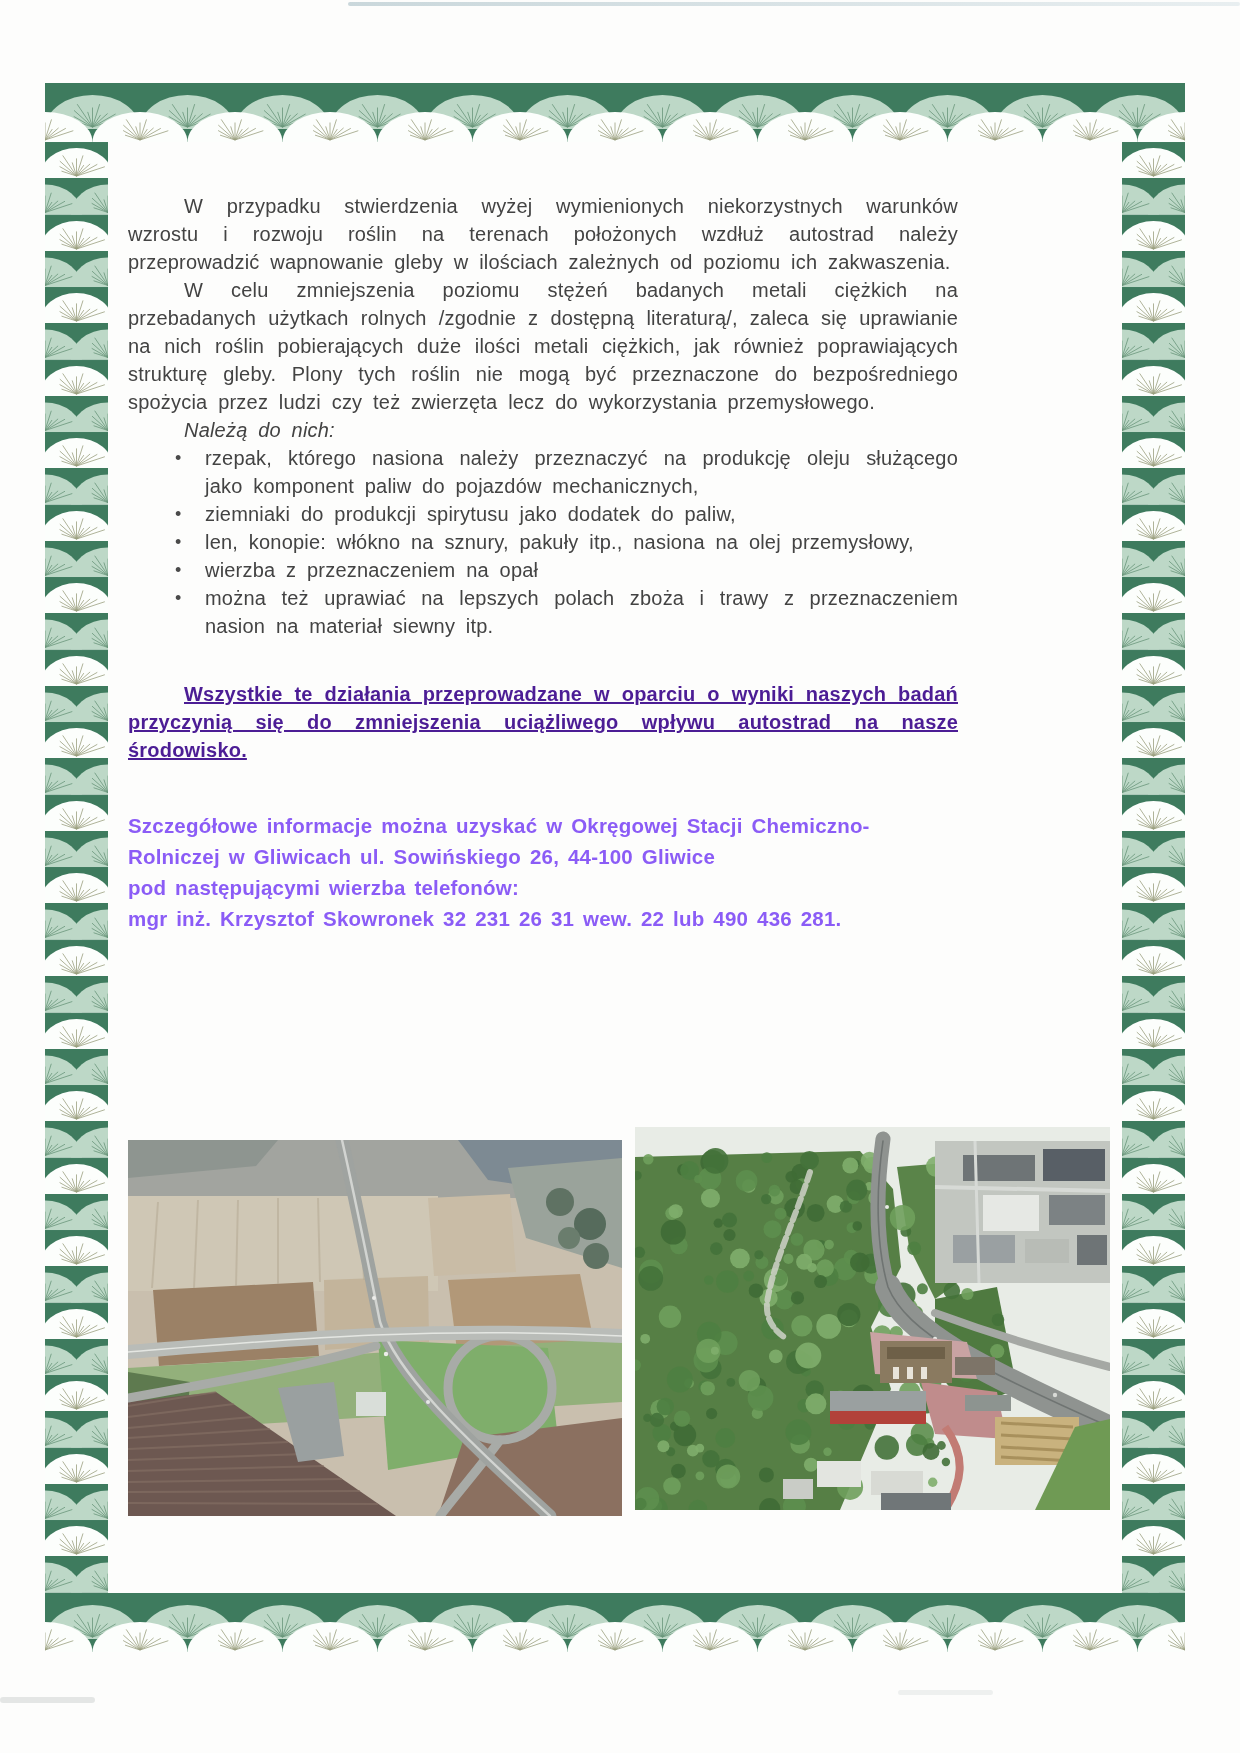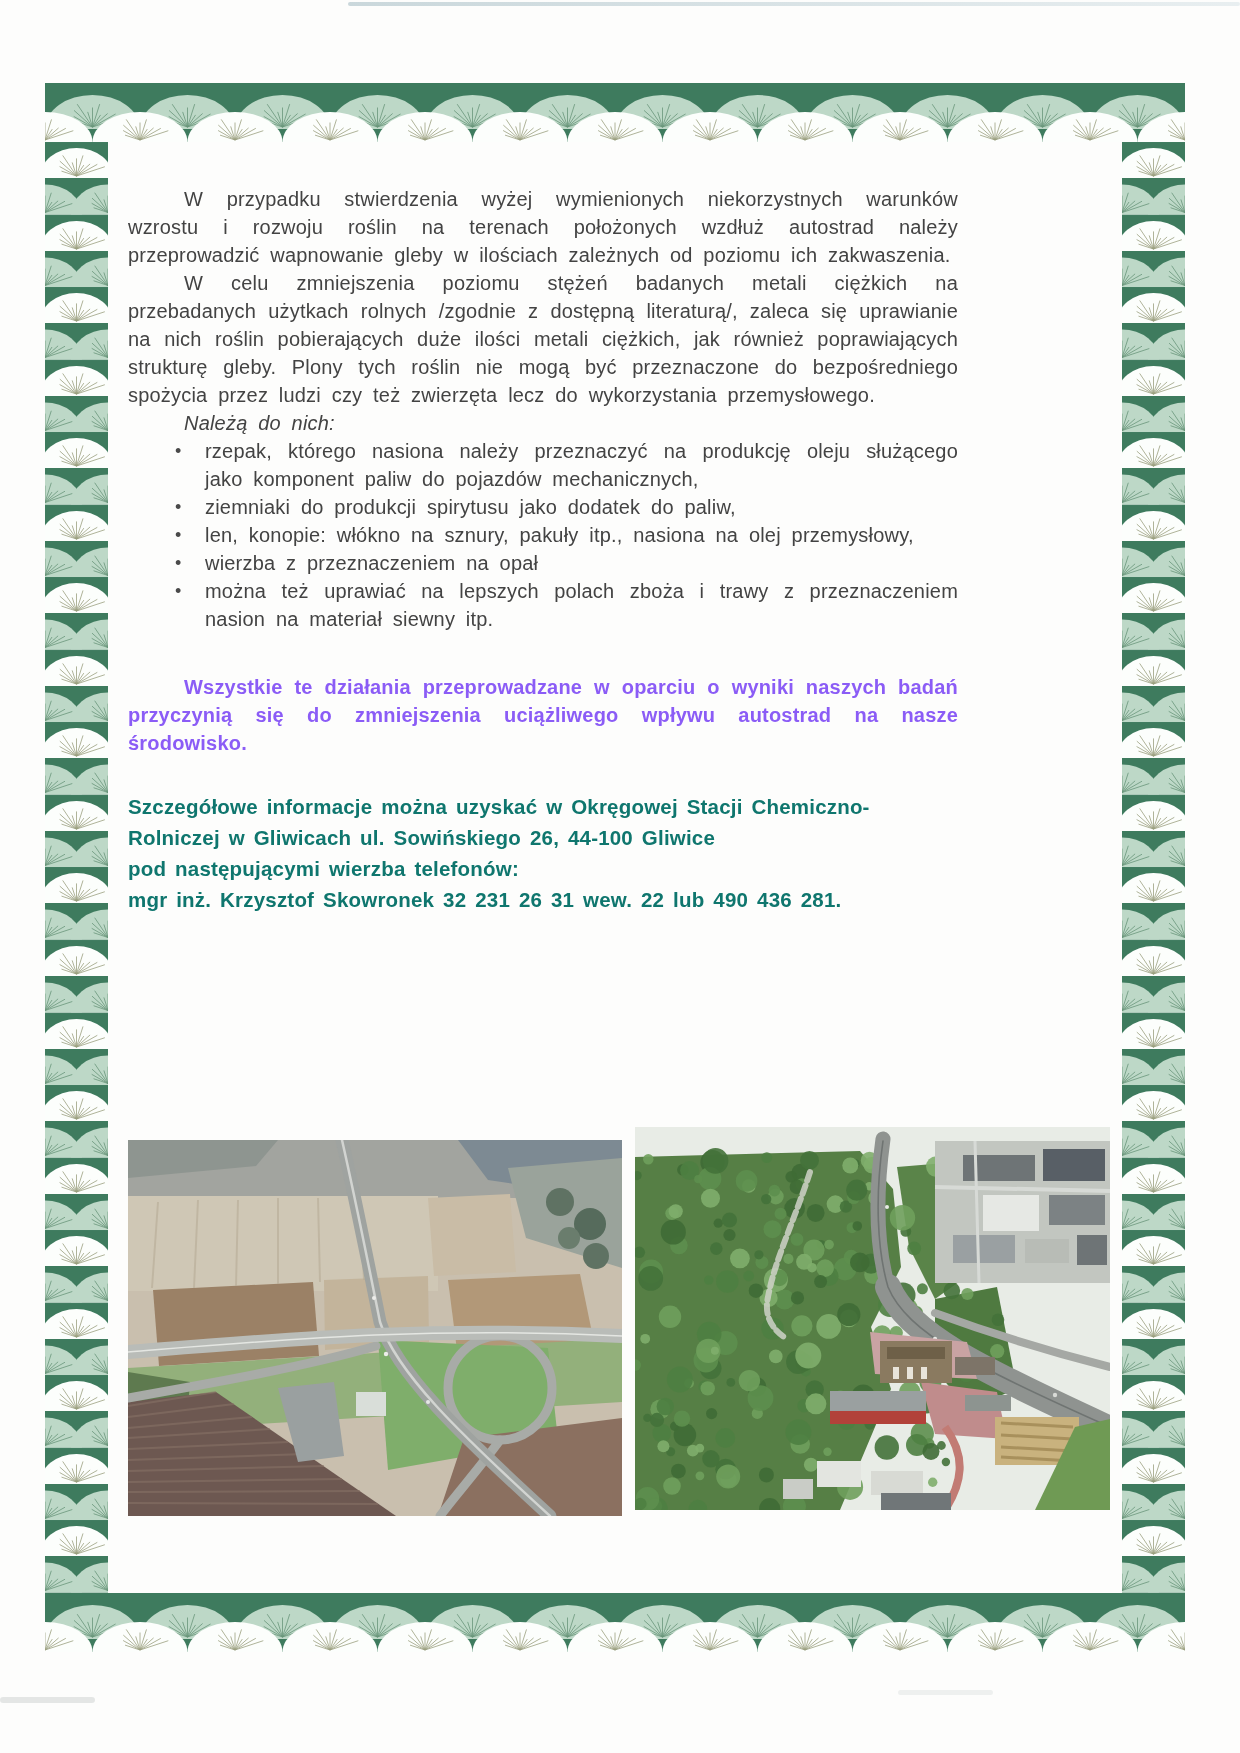--- a/index.html
+++ b/index.html
@@ -25,39 +25,39 @@
     background:rgba(150,160,160,0.14);border-radius:3px;
   }
   .border-strip{position:absolute;overflow:hidden;}
   .border-strip svg{flex:none;display:block;}
   .bs-top   {left:45px; top:83px;   width:1140px;height:59px;  display:flex;}
   .bs-bottom{left:45px; top:1593px; width:1140px;height:59px;  display:flex;}
   .bs-left  {left:45px; top:142px;  width:63px;  height:1451px; display:flex;flex-direction:column;}
   .bs-right {left:1122px;top:142px; width:63px;  height:1451px; display:flex;flex-direction:column;}
 
   .content{
-    position:absolute;left:108px;top:133px;width:1014px;height:1451px;
+    position:absolute;left:108px;top:140px;width:1014px;height:1451px;
     box-sizing:border-box;
     padding:52px 164px 0 20px;
     color:#434343;
     font-size:20px;line-height:28px;
     word-spacing:5px;letter-spacing:0.2px;
   }
   .content p{margin:0;}
   .body-par{text-align:justify;}
   .indent{text-indent:56px;}
-  .bold{font-weight:bold;color:#8b5cf6;}
+  .bold{font-weight:bold;color:#4c1d95;text-decoration:underline;}
   .list-intro{text-indent:56px;font-style:italic;}
   .bullet-list{list-style:none;margin:0;padding:0 0 0 47px;}
   .bullet-list li{display:flex;align-items:flex-start;}
   .bullet-mark{width:30px;flex:none;font-size:18px;line-height:28px;color:#4a4a4a;}
   .bullet-text{flex:1;text-align:justify;}
   .emphasis{margin-top:40px !important;}
   .contact{
-    margin-top:34px;font-weight:bold;color:#0f766e;
+    margin-top:46px;font-weight:bold;color:#8b5cf6;
     font-size:20.5px;line-height:31px;word-spacing:3px;
   }
   .photo{position:absolute;display:block;}
   .photo-left{left:128px;top:1140px;}
   .photo-right{left:635px;top:1127px;}
 </style>
 </head>
 <body>
 
 <div class="page">

